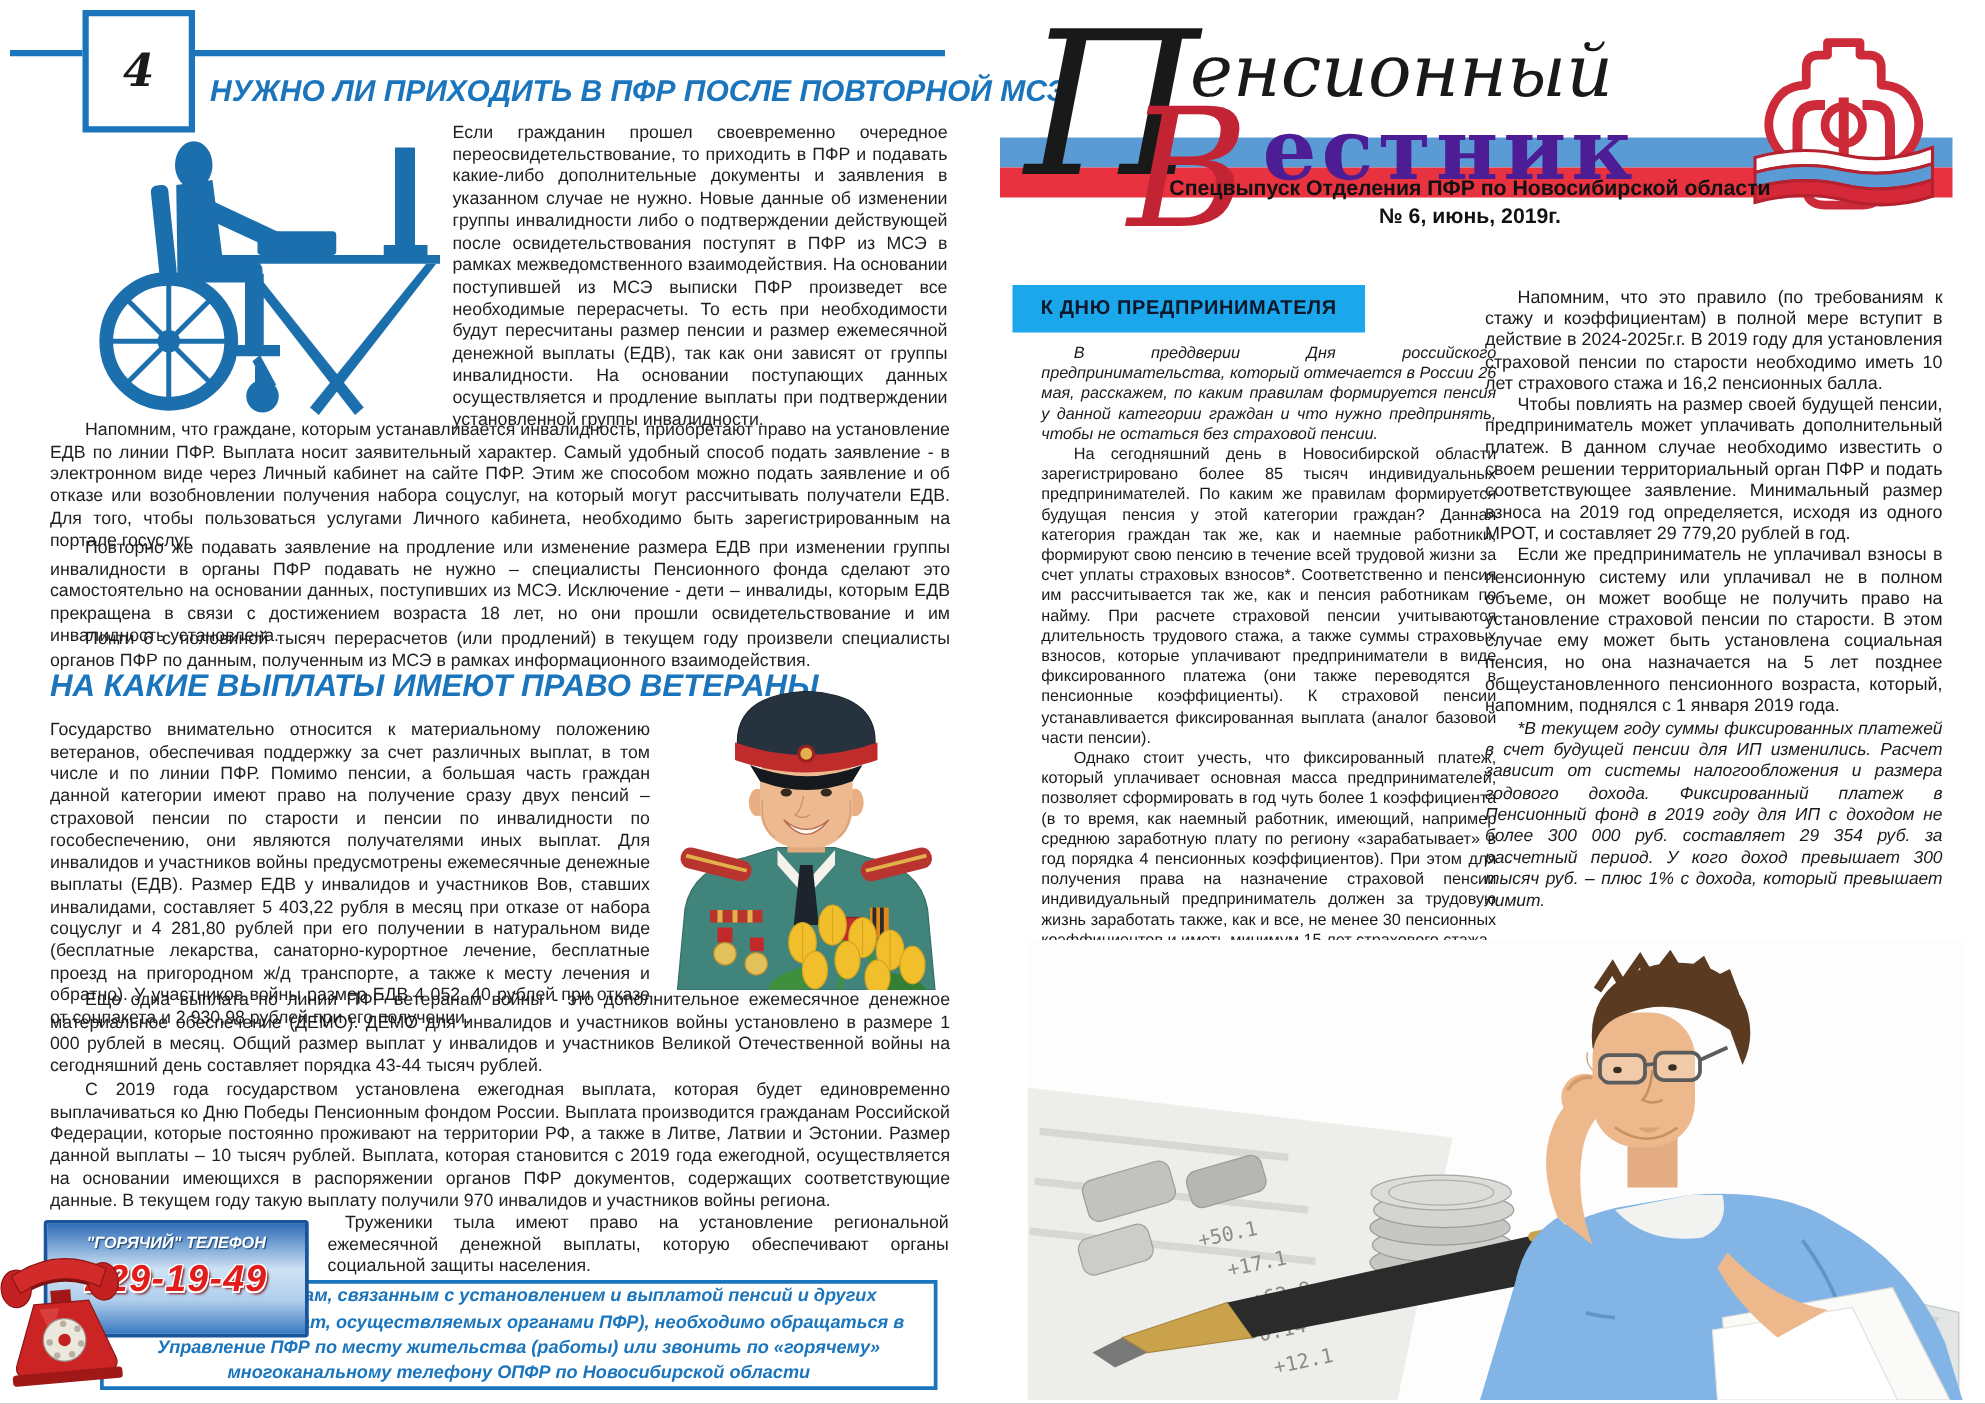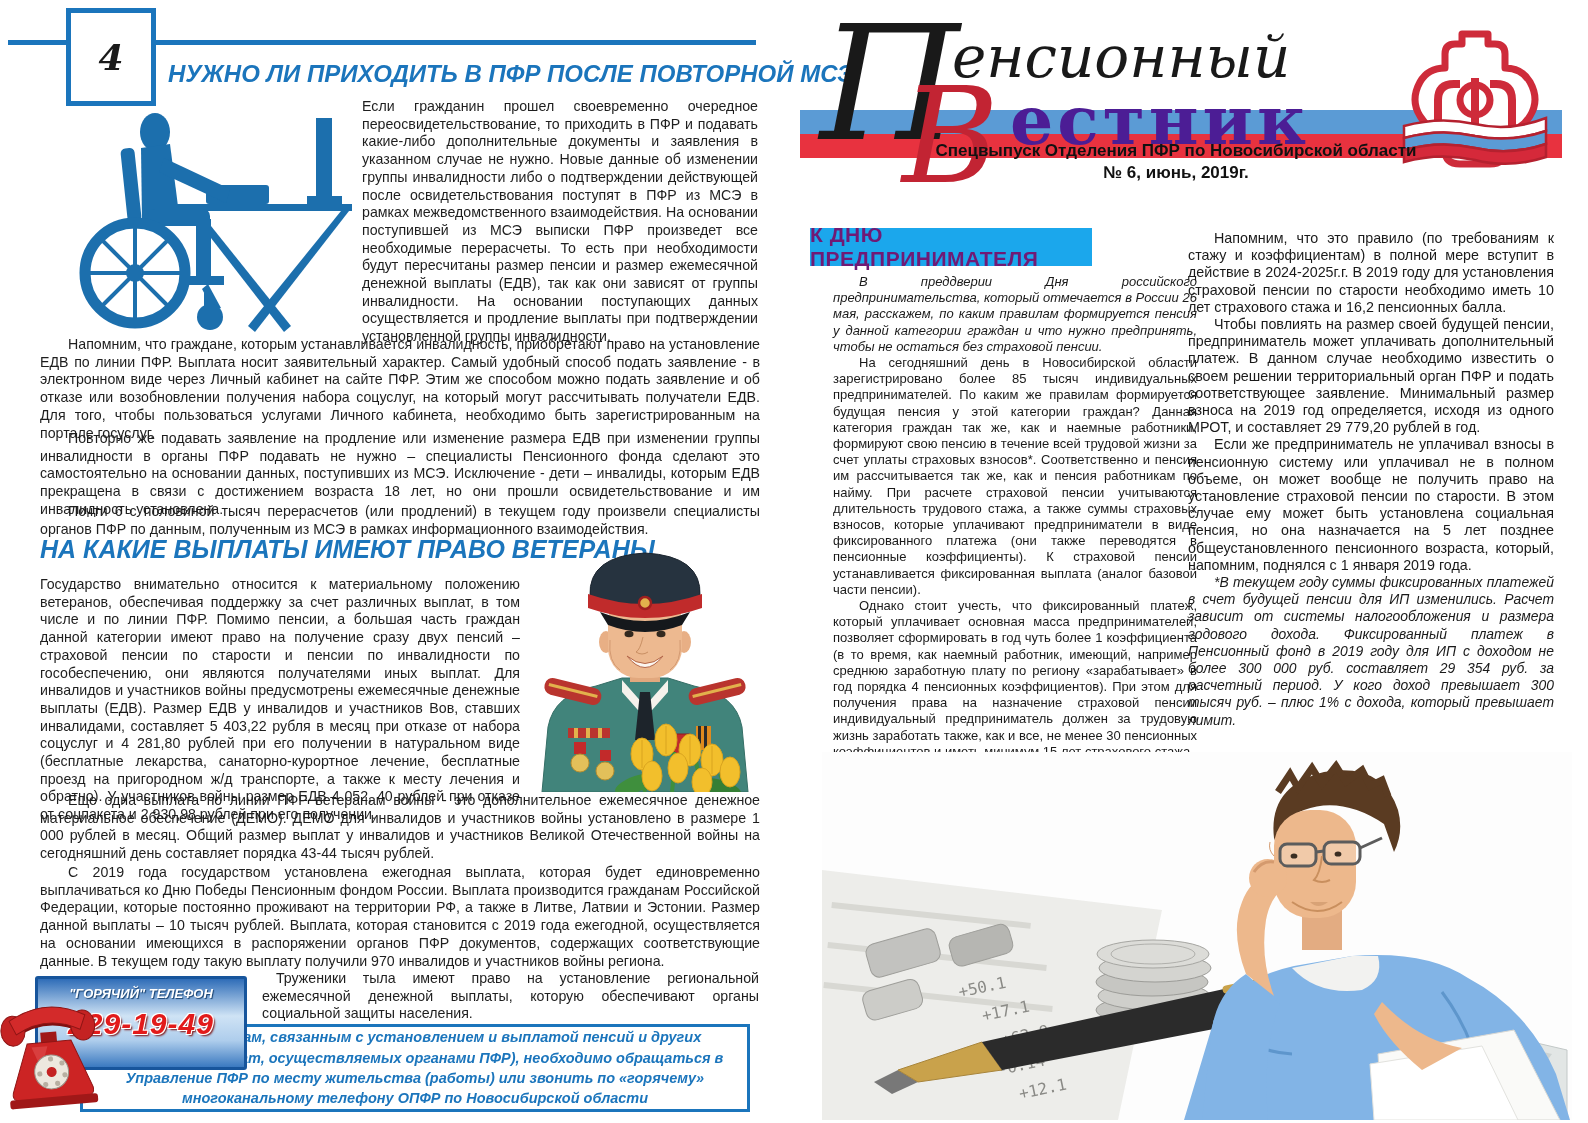--- a/index.html
+++ b/index.html
@@ -22,21 +22,21 @@
                text-shadow:-1px -1px 0 #fff,1px -1px 0 #fff,-1px 1px 0 #fff,1px 1px 0 #fff,2px 2px 2px #7a1010;}
   .footerbox{border:3px solid #1B75BC;background:#fff;display:flex;align-items:center;z-index:2;}
   .footerbox div{width:100%;text-align:center;font-size:14.5px;font-weight:bold;font-style:italic;
                  color:#1B75BC;line-height:1.4;padding:4px 14px;}
   .stripe{z-index:1;}
   .mast-script{font-family:"DejaVu Serif",serif;font-style:italic;line-height:1;z-index:2;color:#191919;}
   .mast-slab{font-family:"DejaVu Serif",serif;font-weight:bold;line-height:1;z-index:2;color:#4c1d95;letter-spacing:4px;}
   .subtitle{font-size:17px;font-weight:bold;color:#111;text-align:center;z-index:4;}
   .headline-red{font-size:27px;font-weight:bold;color:#C00000;text-align:center;letter-spacing:.5px;}
   .cyanbox{background:#1BA7EC;width:282px;height:38px;display:flex;align-items:center;justify-content:center;}
-  .cyanbox span{color:#701a75;font-weight:bold;font-size:21px;letter-spacing:.5px;}
+  .cyanbox span{color:#0f172a;font-weight:bold;font-size:16px;letter-spacing:.5px;}
   .col{text-align:justify;}
   .col p{margin:0;text-indent:26px;}
   .col1{font-size:13px;line-height:16.2px;margin-left:33px;}
   .col2{font-size:14.3px;line-height:17.2px;}
   .italic{font-style:italic;}
   .footnote{font-style:italic;margin-top:16px;font-size:13.9px;}
 </style>
 </head>
 <body>
 

